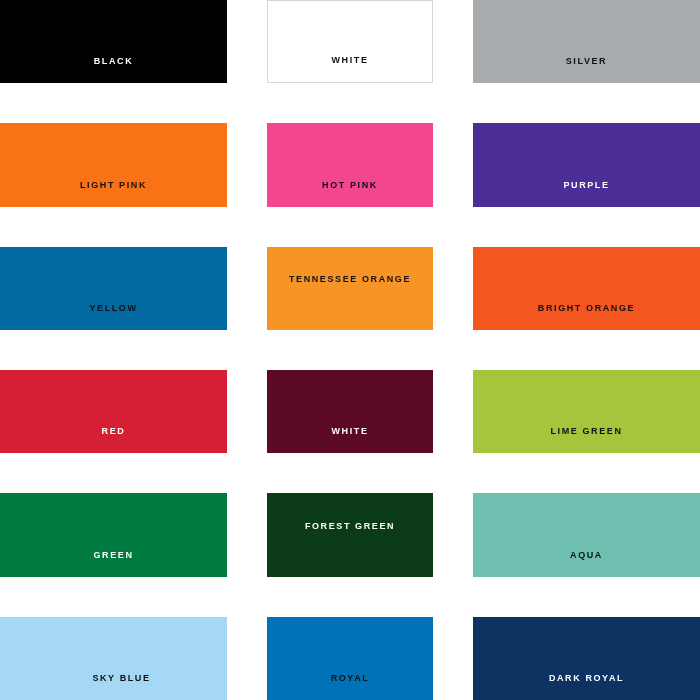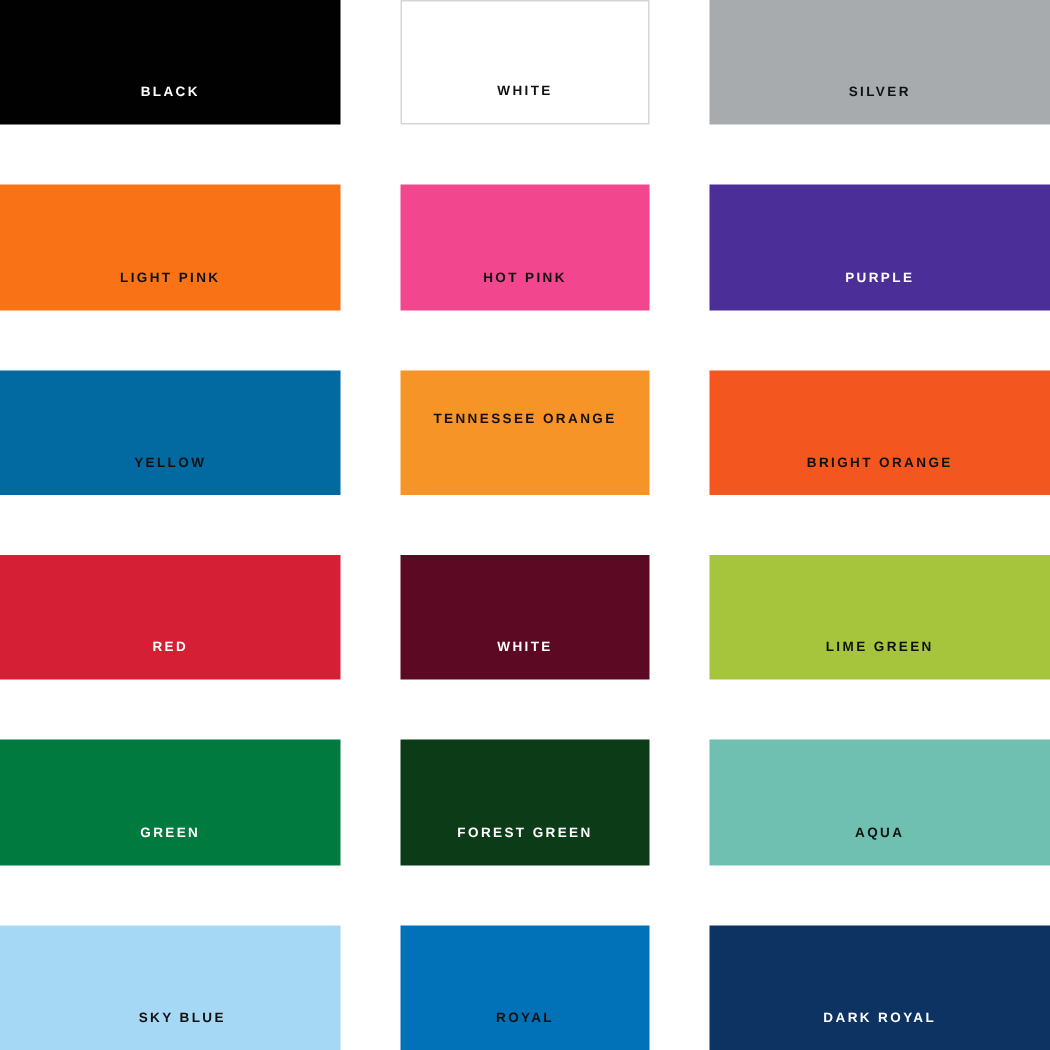--- a/index.html
+++ b/index.html
@@ -96,21 +96,21 @@
     </div>
     <div class="swatch col-mid" style="background: rgb(92, 10, 36);">
       <div class="swatch-label label-light" style="color: rgb(255, 255, 255);">WHITE</div>
     </div>
     <div class="swatch" style="background: rgb(166, 196, 60);">
       <div class="swatch-label label-dark" style="color: rgb(17, 17, 17);">LIME GREEN</div>
     </div>
     <div class="swatch" style="background: rgb(0, 122, 62);">
       <div class="swatch-label label-light" style="color: rgb(255, 255, 255);">GREEN</div>
     </div>
-    <div class="swatch col-mid" style="background: rgb(11, 60, 23);">
+    <div class="swatch col-mid" style="background: rgb(11, 60, 23); align-items: center;">
       <div class="swatch-label label-light" style="color: rgb(255, 255, 255);">FOREST GREEN</div>
     </div>
     <div class="swatch" style="background: rgb(111, 192, 176);">
       <div class="swatch-label label-dark" style="color: rgb(17, 17, 17);">AQUA</div>
     </div>
     <div class="swatch" style="background: rgb(164, 216, 245); padding-left: 16px;">
       <div class="swatch-label label-dark" style="color: rgb(17, 17, 17);">SKY BLUE</div>
     </div>
     <div class="swatch col-mid" style="background: rgb(2, 114, 184);">
       <div class="swatch-label label-dark" style="color: rgb(17, 17, 17);">ROYAL</div>

